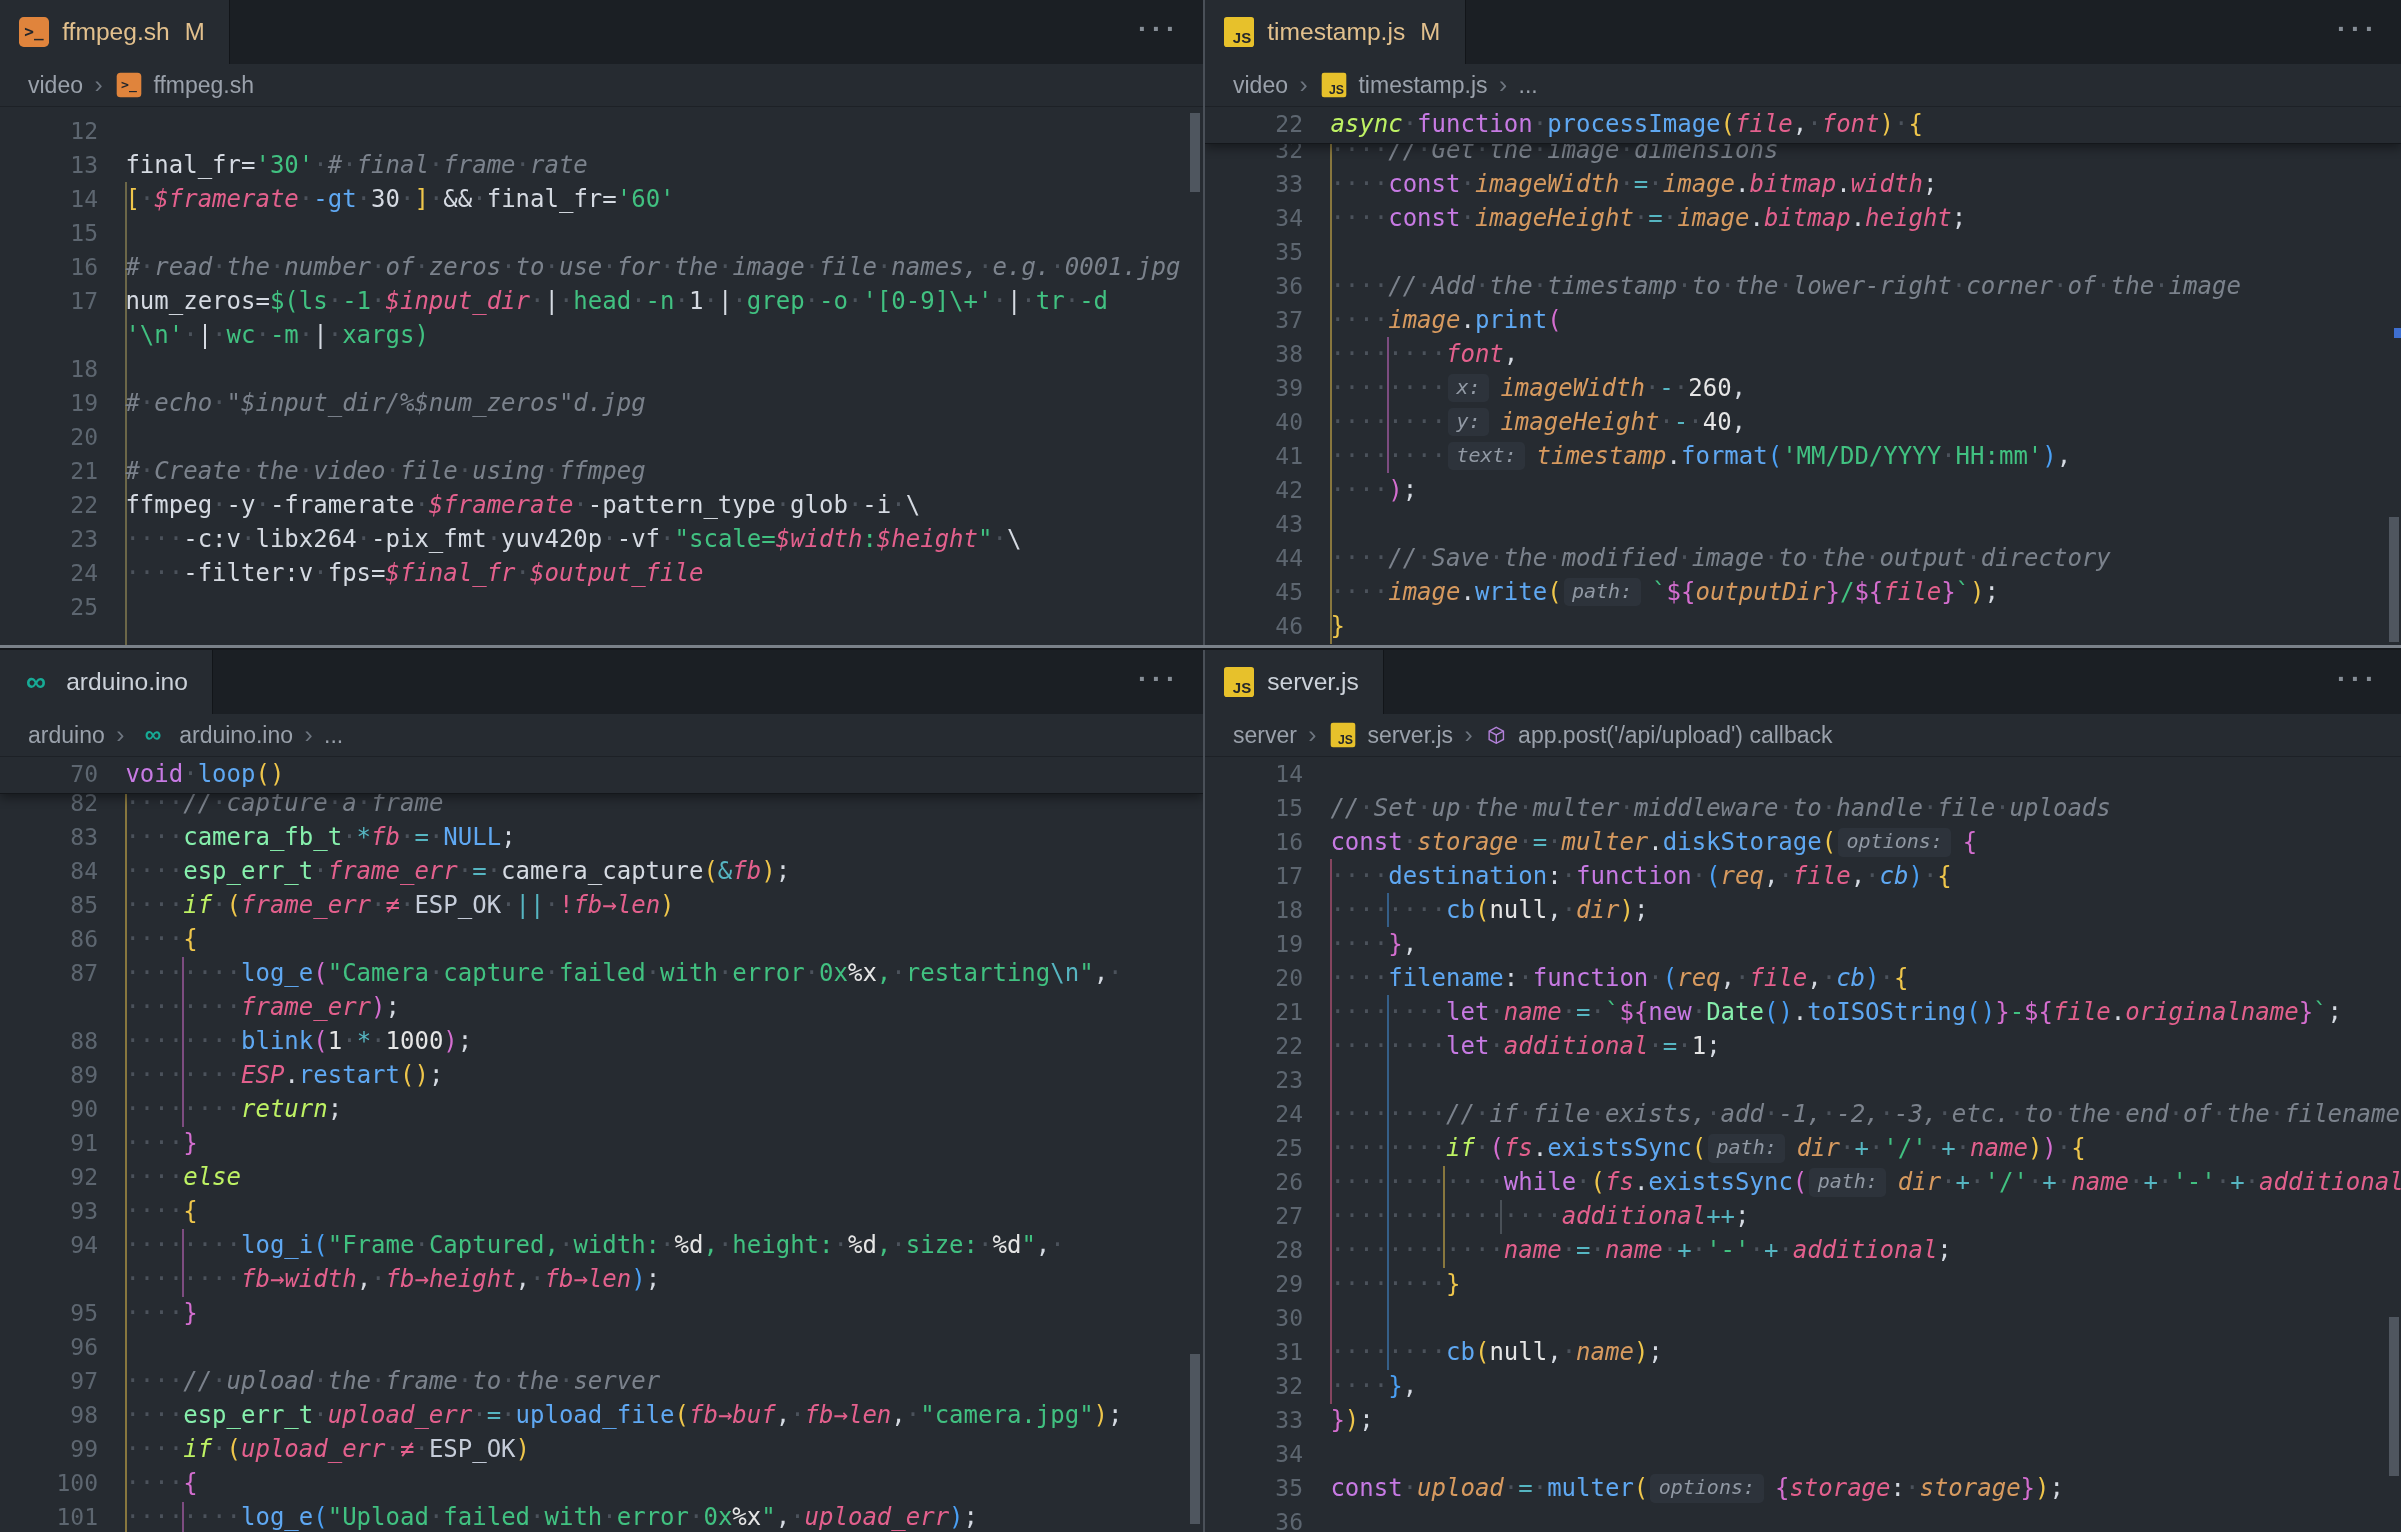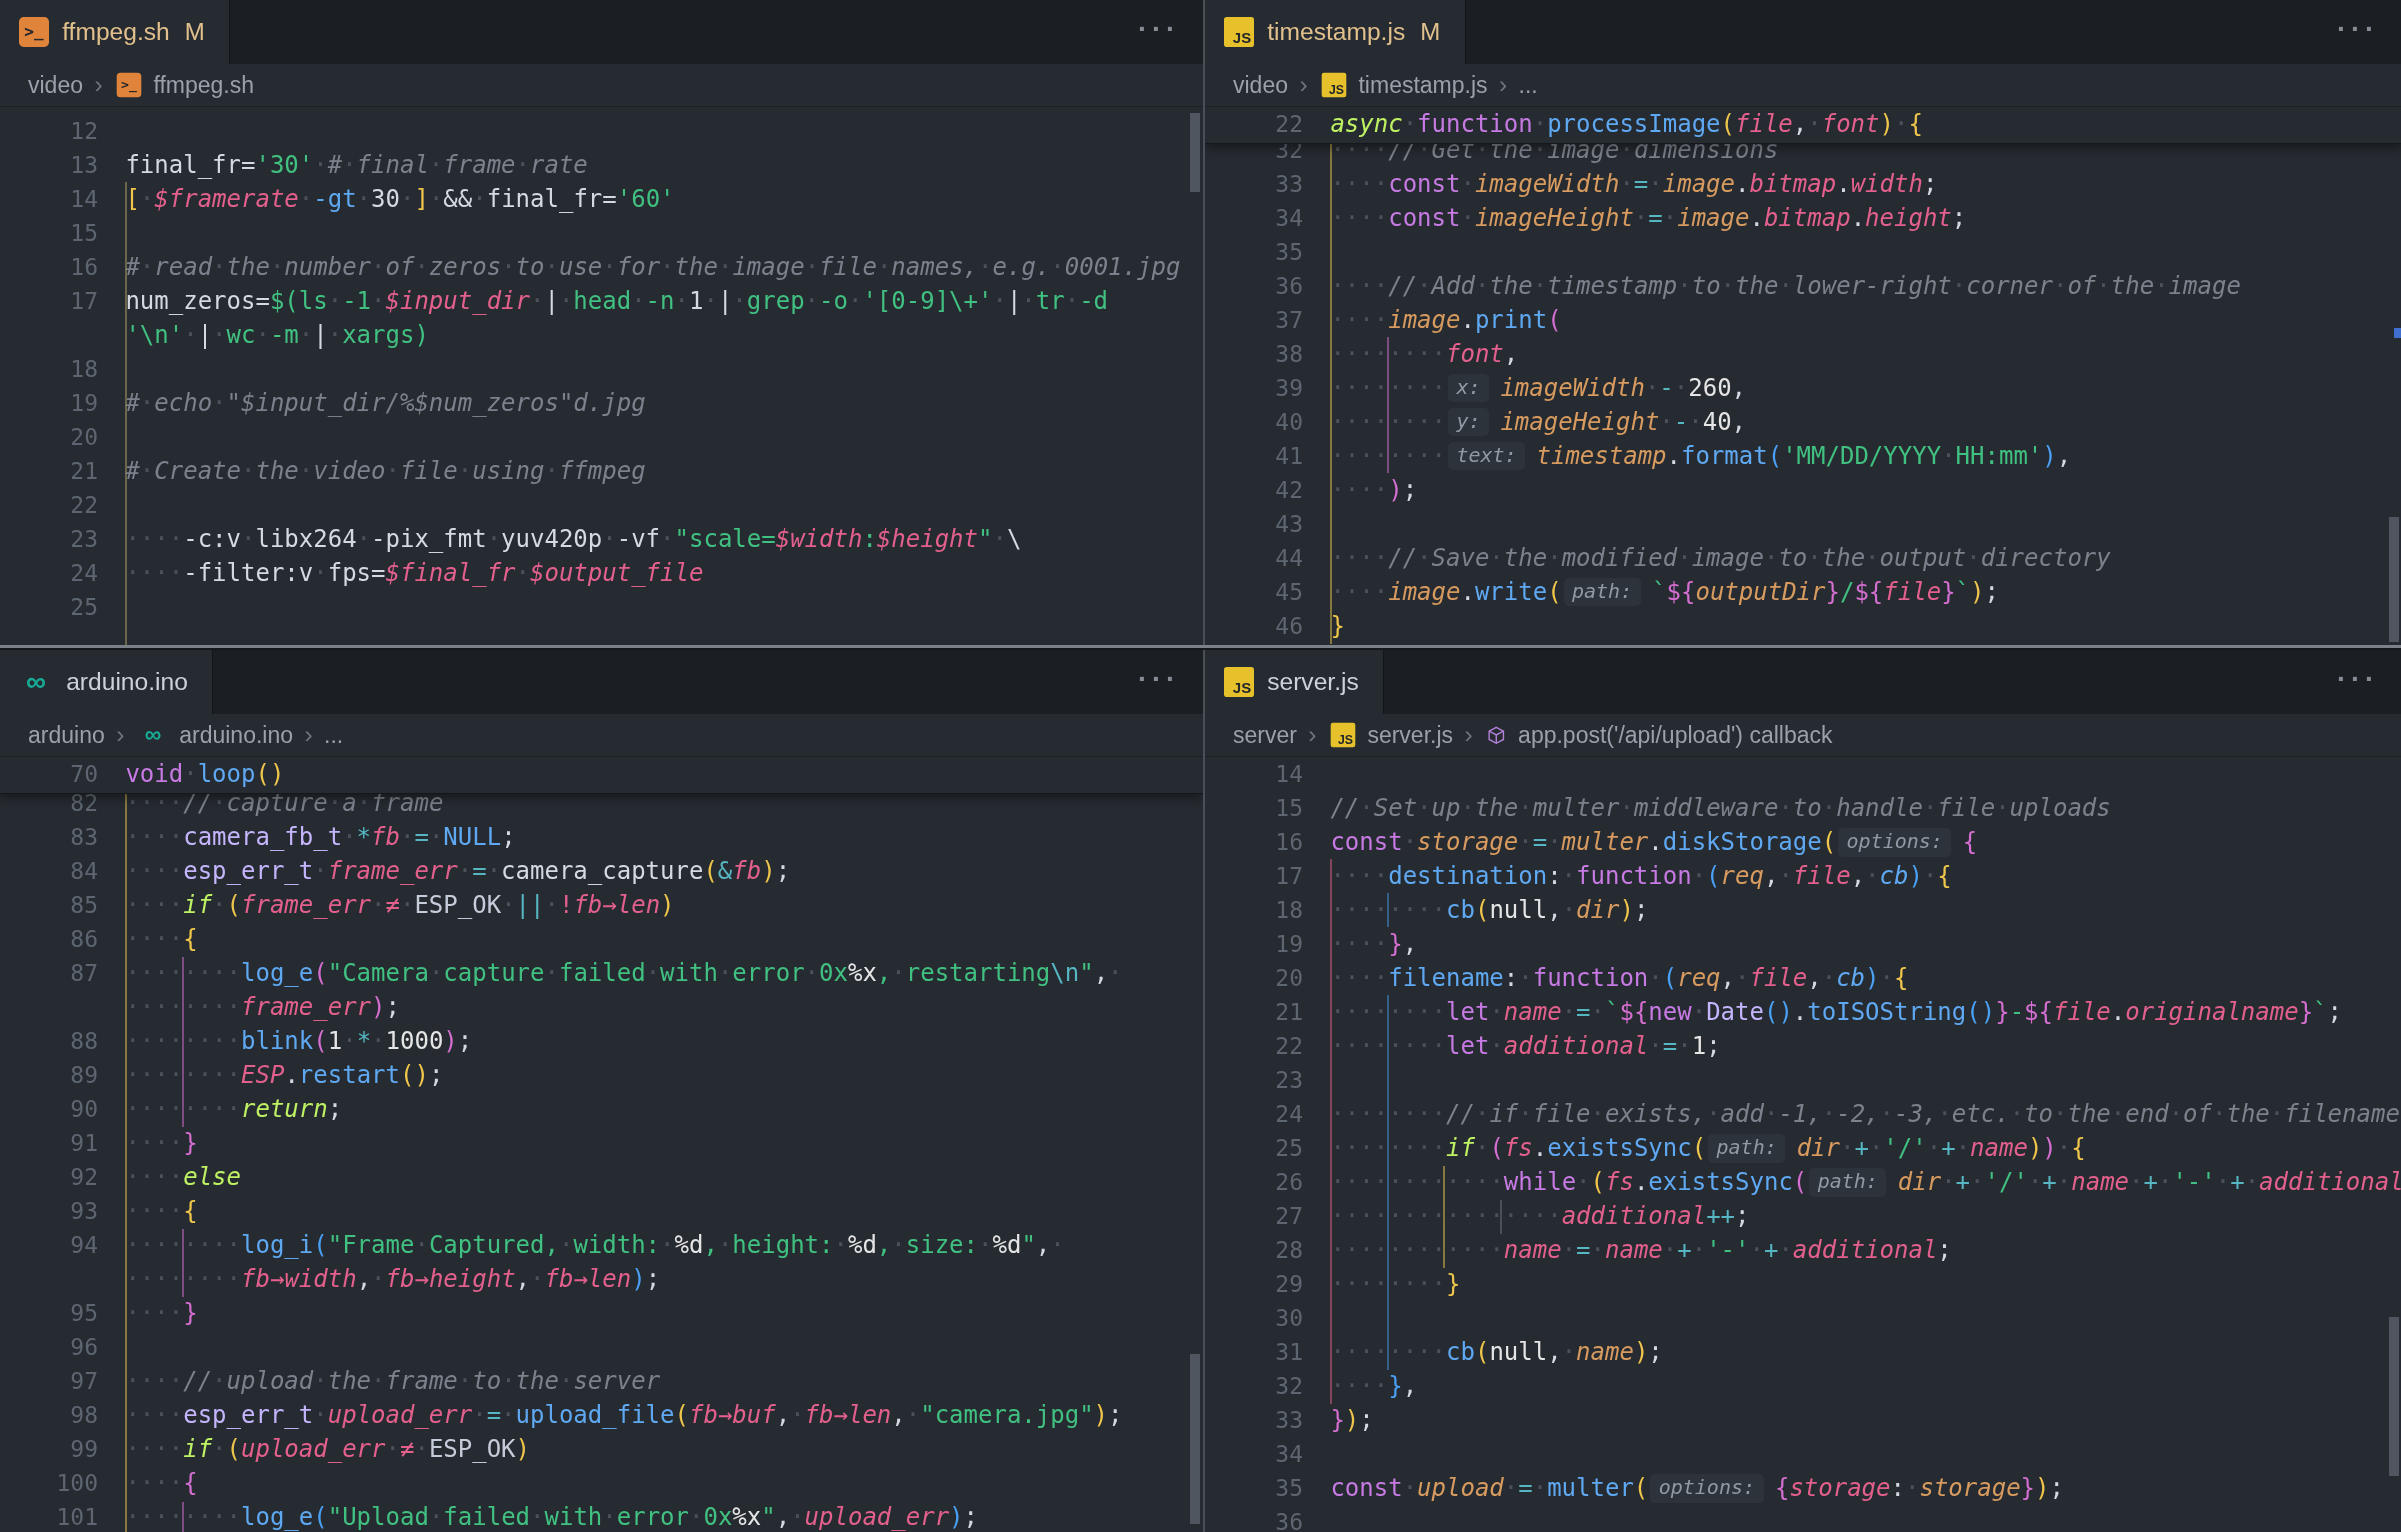--- a/index.html
+++ b/index.html
@@ -45,21 +45,21 @@
   .sticky .row{height:35px;}
   .guide{position:absolute;width:1.9px;z-index:1;}
   .vthumb{position:absolute;right:2.8px;width:10.4px;background:#575e67;opacity:.85;z-index:8;}
   .ruler-mark{position:absolute;right:0;width:8.5px;height:10.4px;background:#3e6fd0;z-index:9;}
 
   
   .tok.w{color:#d5dae2}.tok.w2{color:#c6cdda}
   .tok.c{color:#7b828c;font-style:italic}
   .tok.g{color:#41c181}
   .tok.pk{color:#e3608d;font-style:italic}.tok.pkr{color:#e3608d}
-  .tok.o{color:#d79a5f;font-style:italic}.tok.ot{color:#c4b5fd}
+  .tok.o{color:#d79a5f;font-style:italic}.tok.ot{color:#86efac}
   .tok.pu{color:#c77ae3}.tok.pui{color:#bef264;font-style:italic}
   .tok.bl{color:#5fa8f2}.tok.bli{color:#5fa8f2;font-style:italic}
   .tok.cy{color:#56b6c2}
   .tok.ol{color:#e5e5e5}
   .tok.bg{color:#efc64b}.tok.bo{color:#d46ed0}.tok.bb{color:#4aa0f5}
   .dt{color:#4b525b;font-style:normal;}
   .hint{display:inline-block;font-size:20px;font-style:italic;background:#2d333b;color:#9199a4;
     border-radius:4.7px;padding:0 8.5px 1.9px;margin:0 11.4px 0 1.9px;line-height:26.5px;vertical-align:1.9px;}
 </style>
 </head>
@@ -90,21 +90,21 @@
           <div class="row"><span class="ln">13</span><span class="line"><span class="tok w">final_fr=</span><span class="tok g">'30'</span><span class="tok w"><span class="dt">·</span></span><span class="tok c">#<span class="dt">·</span>final<span class="dt">·</span>frame<span class="dt">·</span>rate</span></span></div>
           <div class="row"><span class="ln">14</span><span class="line"><span class="tok bg">[</span><span class="tok w"><span class="dt">·</span></span><span class="tok pk">$framerate</span><span class="tok w"><span class="dt">·</span></span><span class="tok bl">-gt</span><span class="tok w"><span class="dt">·</span>30<span class="dt">·</span></span><span class="tok bg">]</span><span class="tok w"><span class="dt">·</span>&amp;&amp;<span class="dt">·</span>final_fr=</span><span class="tok g">'60'</span></span></div>
           <div class="row"><span class="ln">15</span><span class="line"></span></div>
           <div class="row"><span class="ln">16</span><span class="line"><span class="tok c">#<span class="dt">·</span>read<span class="dt">·</span>the<span class="dt">·</span>number<span class="dt">·</span>of<span class="dt">·</span>zeros<span class="dt">·</span>to<span class="dt">·</span>use<span class="dt">·</span>for<span class="dt">·</span>the<span class="dt">·</span>image<span class="dt">·</span>file<span class="dt">·</span>names,<span class="dt">·</span>e.g.<span class="dt">·</span>0001.jpg</span></span></div>
           <div class="row"><span class="ln">17</span><span class="line"><span class="tok w">num_zeros=</span><span class="tok g">$(ls</span><span class="tok w"><span class="dt">·</span></span><span class="tok g">-1</span><span class="tok w"><span class="dt">·</span></span><span class="tok pk">$input_dir</span><span class="tok w"><span class="dt">·</span>|<span class="dt">·</span></span><span class="tok g">head</span><span class="tok w"><span class="dt">·</span></span><span class="tok g">-n</span><span class="tok w"><span class="dt">·</span>1<span class="dt">·</span>|<span class="dt">·</span></span><span class="tok g">grep</span><span class="tok w"><span class="dt">·</span></span><span class="tok g">-o</span><span class="tok w"><span class="dt">·</span></span><span class="tok g">'[0-9]\+'</span><span class="tok w"><span class="dt">·</span>|<span class="dt">·</span></span><span class="tok g">tr</span><span class="tok w"><span class="dt">·</span></span><span class="tok g">-d</span></span></div>
           <div class="row"><span class="ln"></span><span class="line"><span class="tok g">'\n'</span><span class="tok w"><span class="dt">·</span>|<span class="dt">·</span></span><span class="tok g">wc</span><span class="tok w"><span class="dt">·</span></span><span class="tok g">-m</span><span class="tok w"><span class="dt">·</span>|<span class="dt">·</span></span><span class="tok g">xargs)</span></span></div>
           <div class="row"><span class="ln">18</span><span class="line"></span></div>
           <div class="row"><span class="ln">19</span><span class="line"><span class="tok c">#<span class="dt">·</span>echo<span class="dt">·</span>"$input_dir/%$num_zeros"d.jpg</span></span></div>
           <div class="row"><span class="ln">20</span><span class="line"></span></div>
           <div class="row"><span class="ln">21</span><span class="line"><span class="tok c">#<span class="dt">·</span>Create<span class="dt">·</span>the<span class="dt">·</span>video<span class="dt">·</span>file<span class="dt">·</span>using<span class="dt">·</span>ffmpeg</span></span></div>
-          <div class="row"><span class="ln">22</span></div>
+          <div class="row"><span class="ln">22</span><span class="line"><span class="tok w">ffmpeg<span class="dt">·</span>-y<span class="dt">·</span>-framerate<span class="dt">·</span></span><span class="tok pk">$framerate</span><span class="tok w"><span class="dt">·</span>-pattern_type<span class="dt">·</span>glob<span class="dt">·</span>-i<span class="dt">·</span>\</span></span></div>
           <div class="row"><span class="ln">23</span><span class="line"><span class="tok w"><span class="dt">·</span><span class="dt">·</span><span class="dt">·</span><span class="dt">·</span>-c:v<span class="dt">·</span>libx264<span class="dt">·</span>-pix_fmt<span class="dt">·</span>yuv420p<span class="dt">·</span>-vf<span class="dt">·</span></span><span class="tok g">"scale=</span><span class="tok pk">$width</span><span class="tok g">:</span><span class="tok pk">$height</span><span class="tok g">"</span><span class="tok w"><span class="dt">·</span>\</span></span></div>
           <div class="row"><span class="ln">24</span><span class="line"><span class="tok w"><span class="dt">·</span><span class="dt">·</span><span class="dt">·</span><span class="dt">·</span>-filter:v<span class="dt">·</span>fps=</span><span class="tok pk">$final_fr</span><span class="tok w"><span class="dt">·</span></span><span class="tok pk">$output_file</span></span></div>
           <div class="row"><span class="ln">25</span><span class="line"></span></div>
         </div>
         <div class="vthumb" style="top: 5.7px; height: 79px;"></div>
       </div>
     </section>
     <section class="pane pane-tr">
       <div class="tabbar">
         <div class="tab">

